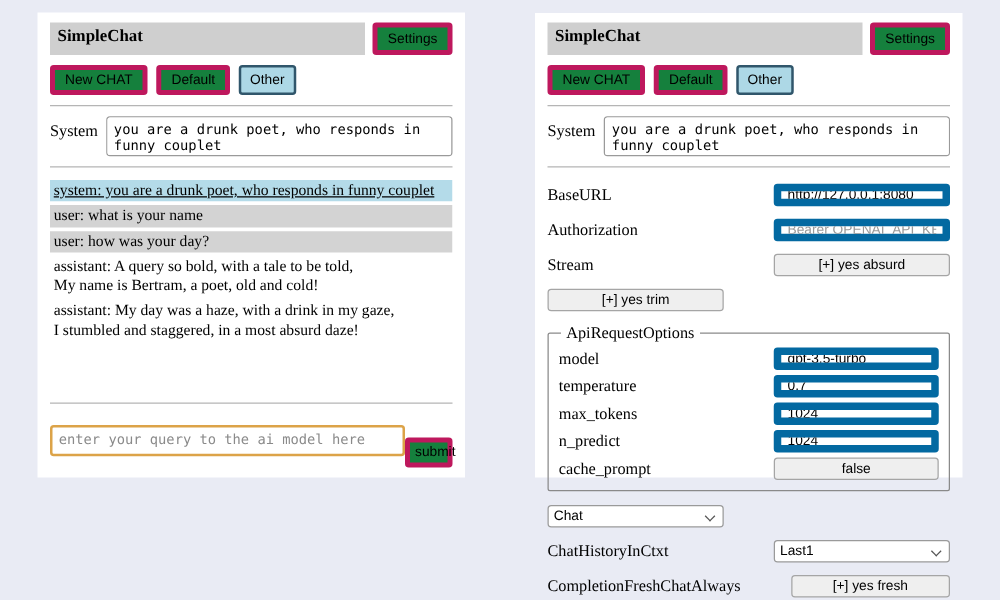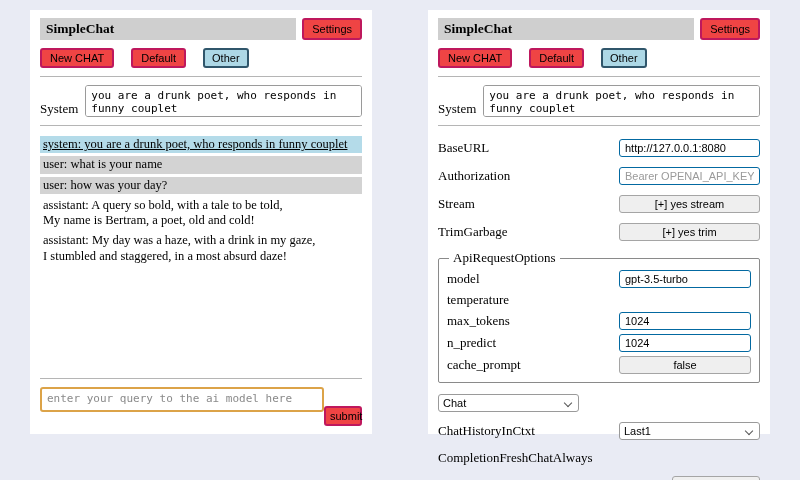--- a/index.html
+++ b/index.html
@@ -9,55 +9,55 @@
     font-family: "Liberation Serif", serif;
     overflow: hidden;
   }
   .stage {
     display: flex;
     gap: 56px;
     padding: 10px 0 0 30px;
   }
   .panel {
     width: 342px;
-    height: 424px;
+    height: 372px;
     background: #ffffff;
     padding: 8px 10px;
     display: flex;
     flex-direction: column;
   }
   
   .hdr { display: flex; align-items: stretch; gap: 6px; }
   .title-bar {
     flex: 1;
     background: #cfcfcf;
     font-weight: bold;
     font-size: 13.5px;
     padding: 3px 6px;
   }
   button {
     font-family: "Liberation Sans", sans-serif;
     font-size: 11px;
-    background: #ef4444;
-    border: 2px solid #be185d;
+    background: #15803d;
+    border: 4px solid #be185d;
     border-radius: 3px;
     padding: 2px 8px;
     color: #000;
   }
   .settings-btn { align-self: flex-start; padding: 3px 8px; }
   
-  .sessions { display: flex; gap: 17px; margin-top: 8px; }
+  .sessions { display: flex; gap: 7px; margin-top: 8px; }
   .session-btn.active {
     background: #add8e6;
     border: 2px solid #30566b;
     padding: 1px 7px;
   }
   hr { border: none; border-top: 1px solid #b5b5b5; margin: 8px 0; }
   
-  .system-row { display: flex; align-items: flex-end; gap: 7px; }
+  .system-row { display: flex; align-items: flex-start; gap: 7px; }
   .system-row label { font-size: 13px; padding-top: 4px; }
   textarea {
     font-family: "DejaVu Sans Mono", monospace;
     font-size: 11px;
     border: 1px solid #9a9a9a;
     border-radius: 3px;
     resize: none;
     padding: 3px 5px;
     color: #000;
   }
@@ -69,37 +69,37 @@
     font-size: 12.5px;
     line-height: 1.22;
     padding: 1px 3px;
     margin-bottom: 3px;
     white-space: pre-line;
   }
   .role-system { background: #b4dbe9; text-decoration: underline; }
   .role-user { background: #d3d3d3; }
   .role-assistant { background: transparent; }
   
-  .input-row { display: flex; gap: 0; align-items: flex-start; }
+  .input-row { display: flex; gap: 0; align-items: center; }
   .query-ta { flex: 1; height: 25px; }
   .query-ta.focused { border: 2px solid #dca348; outline: none; }
   .submit-btn { width: 38px; padding: 2px 4px; margin-top: 19px; }
   
   .srow {
     display: grid;
     grid-template-columns: 1fr 1fr;
     align-items: center;
     margin: 5px 0;
     gap: 40px;
   }
   .slabel { font-size: 13px; }
   .sinput {
     font-family: "Liberation Sans", sans-serif;
     font-size: 11px;
-    border: 1px solid #0369a1;
+    border: 6px solid #0369a1;
     border-radius: 3px;
     padding: 2px 5px;
     width: 100%;
     height: 18px;
     color: #000;
   }
   .sinput::placeholder { color: #9a9a9a; }
   .sbtn {
     width: 100%;
     height: 18px;
@@ -197,35 +197,35 @@
     <div class="srow">
       <span class="slabel">BaseURL</span>
       <input class="sinput" type="text" value="http://127.0.0.1:8080" style="">
     </div>
     <div class="srow">
       <span class="slabel">Authorization</span>
       <input class="sinput" type="text" placeholder="Bearer OPENAI_API_KEY" style="">
     </div>
     <div class="srow">
       <span class="slabel">Stream</span>
-      <button class="sbtn">[+] yes stream</button>
-    </div>
-    <div class="srow">
-      <span class="slabel">TrimGarbage</span>
+      <button class="sbtn">[+] yes absurd</button>
+    </div>
+    <div class="srow">
       <button class="sbtn">[+] yes trim</button>
     </div>
 
     <fieldset>
       <legend>ApiRequestOptions</legend>
       <div class="srow">
         <span class="slabel">model</span>
         <input class="sinput" type="text" value="gpt-3.5-turbo" style="">
       </div>
       <div class="srow">
         <span class="slabel">temperature</span>
+        <input class="sinput" type="text" value="0.7" style="">
       </div>
       <div class="srow">
         <span class="slabel">max_tokens</span>
         <input class="sinput" type="text" value="1024" style="">
       </div>
       <div class="srow">
         <span class="slabel">n_predict</span>
         <input class="sinput" type="text" value="1024" style="">
       </div>
       <div class="srow">
@@ -242,20 +242,21 @@
     </div>
     <div class="srow">
       <span class="slabel">ChatHistoryInCtxt</span>
       <div class="sselect">
         <span>Last1</span>
         <span class="chev"></span>
       </div>
     </div>
     <div class="srow">
       <span class="slabel">CompletionFreshChatAlways</span>
+      <button class="sbtn">[+] yes fresh</button>
     </div>
     <div class="srow">
       <span class="slabel">CompletionInsertStandardRolePrefix</span>
       <button class="sbtn">[-] dont insert</button>
     </div>
 
     <div class="spacer"></div>
 
   </div>
 

